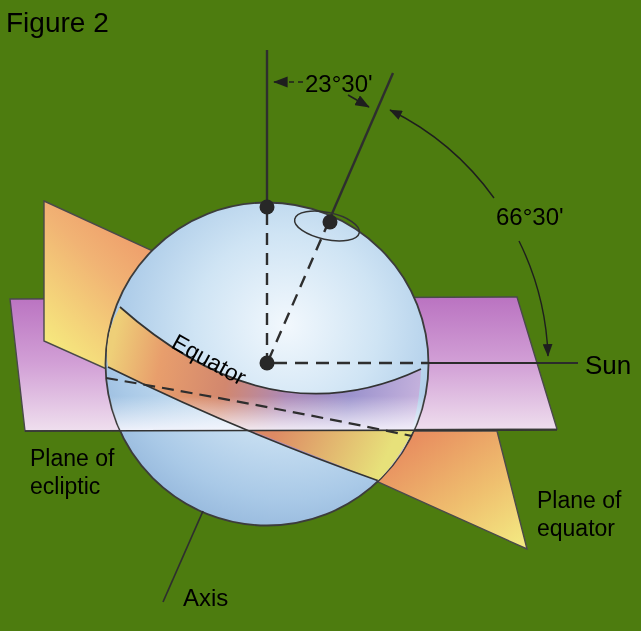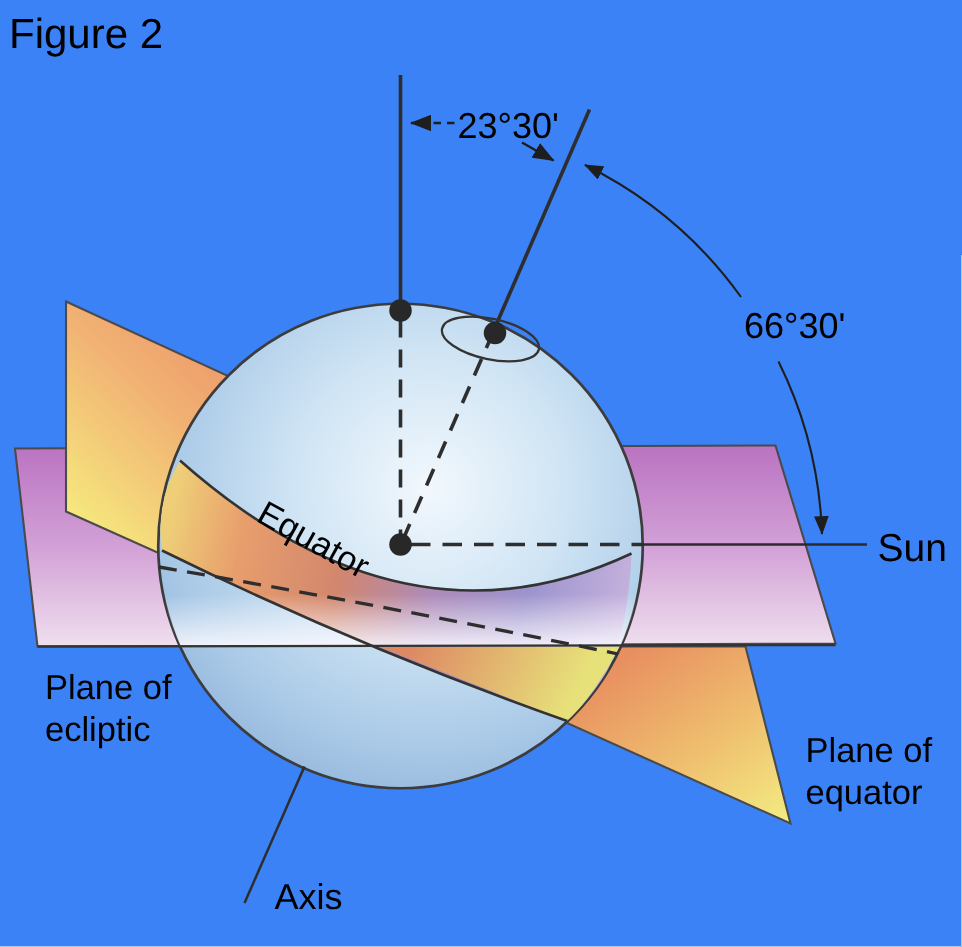--- a/index.html
+++ b/index.html
@@ -1,17 +1,17 @@
 <!DOCTYPE html>
 <html><head>
 <meta charset="utf-8">
 <style>
   html,body{margin:0;padding:0;background:#ffffff;}
   body{width:641px;height:631px;overflow:hidden;font-family:"Liberation Sans","DejaVu Sans",sans-serif;}
-  .stage{position:relative;width:641px;height:631px;background:#3b82f6;}
+  .stage{position:relative;width:641px;height:631px;background:#4d7c0f;}
   svg text{fill:#000;}
   .lbl{font-size:23px;}
   .ang{font-size:24px;}
 </style>
 </head>
 <body>
 
 <div class="stage">
 <svg width="641" height="631" viewBox="0 0 641 631">
   <defs>

